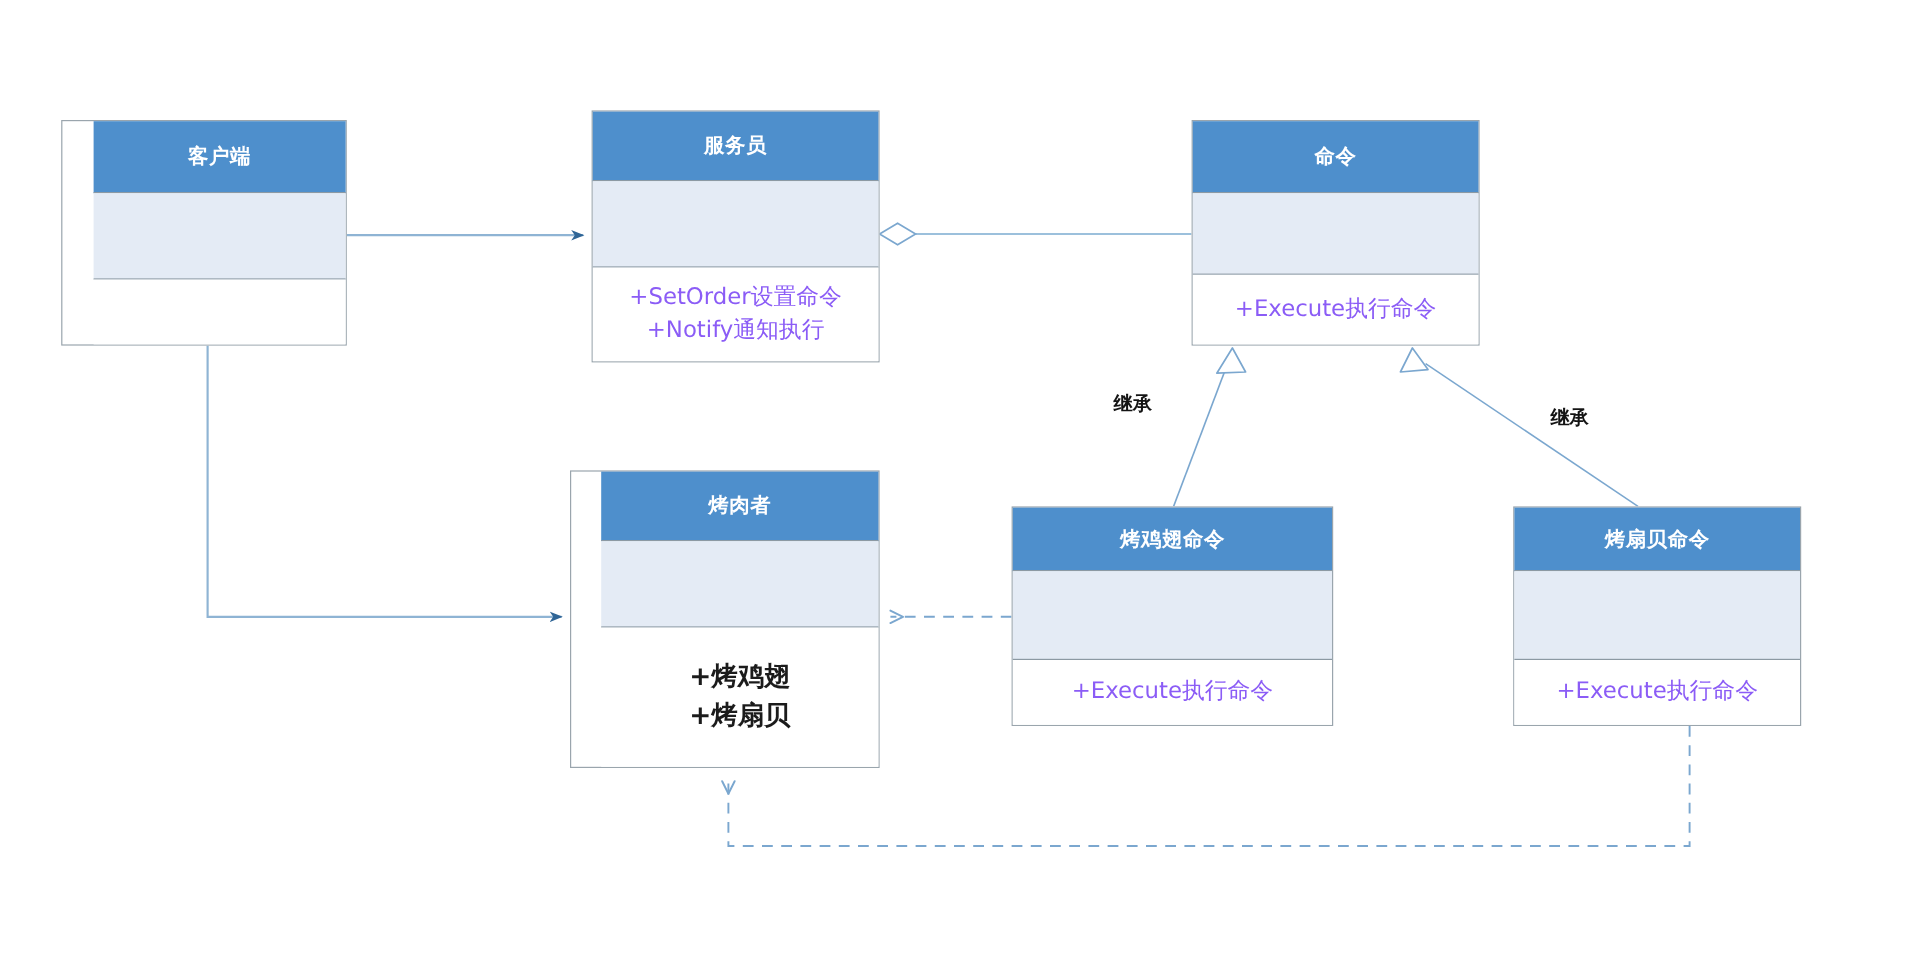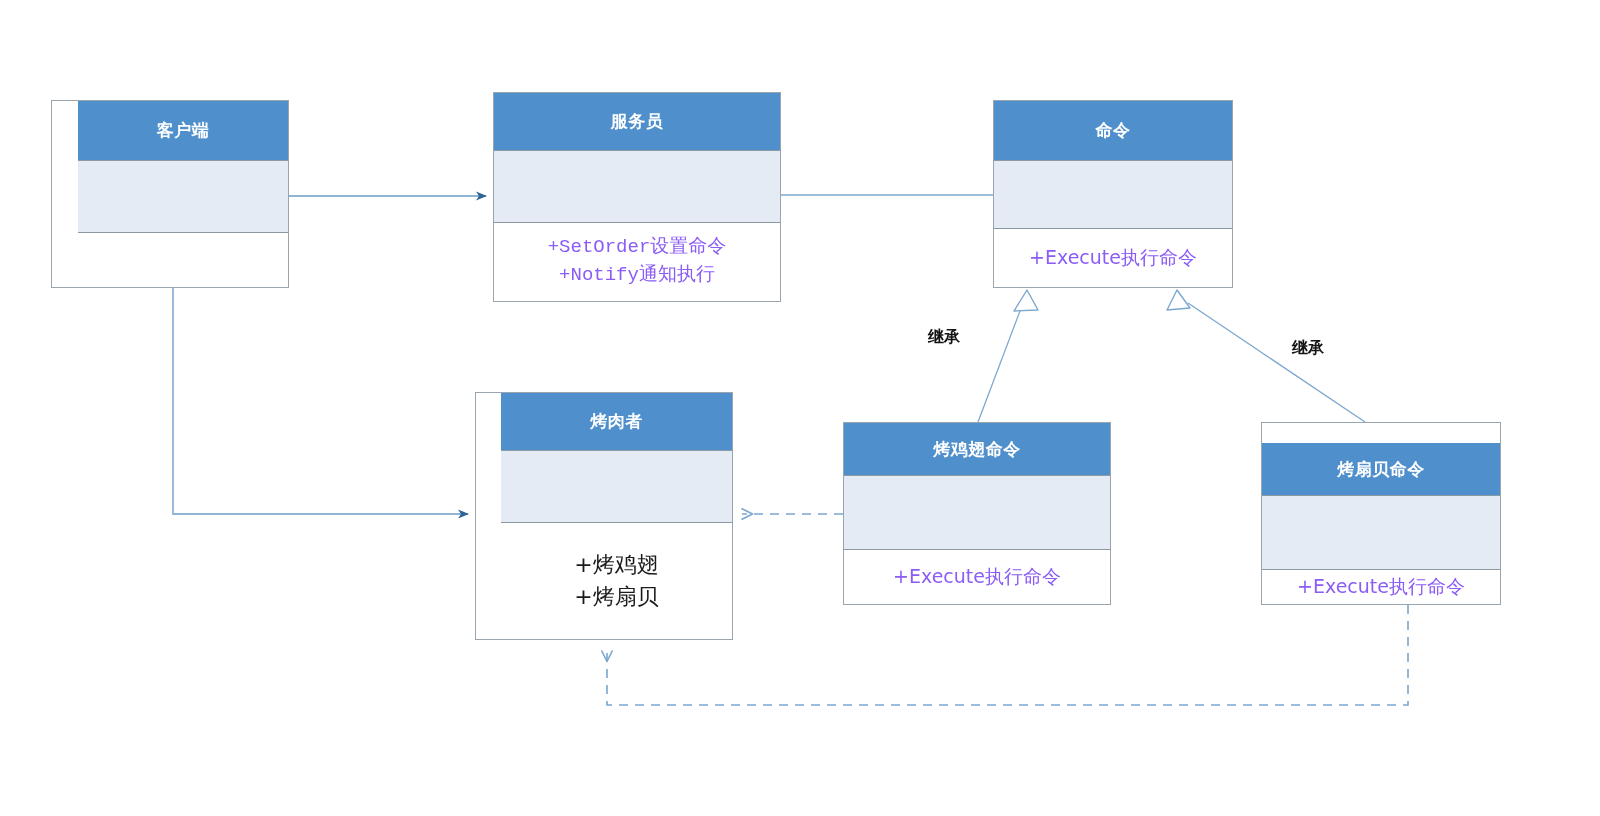--- a/index.html
+++ b/index.html
@@ -67,21 +67,21 @@
   }
   .op-line {
     color: #8b5cf6;
     font-size: 19px;
     line-height: 1.45;
     white-space: nowrap;
   }
   .op-line.dark {
     color: #1b1b1b;
     font-size: 22px;
-    font-weight: normal;
+    font-weight: bold;
   }
   .edge-label {
     position: absolute;
     color: #141414;
     font-size: 16px;
     font-weight: bold;
     white-space: nowrap;
     z-index: 4;
   }
 </style>
@@ -131,21 +131,21 @@
       <path d="M1408,605 L1408,705 L607,705 L607,651" fill="none" stroke="#7ba7cf" stroke-width="1.6" stroke-dasharray="9 7" marker-end="url(#m-open)"></path>
     </g>
   </svg>
 
   <div class="uml-class" style="left:51px; top:100px; width:238px; height:188px;padding-left:26px;">
     <div class="uml-header" style="height:60px;">客户端</div>
     <div class="uml-attrs" style="height:72px;"></div>
     <div class="uml-ops"></div>
   </div>
 
-  <div class="uml-class" style="left:493px; top:92px; width:288px; height:210px;font-family:Liberation Mono, monospace;">
+  <div class="uml-class" style="left:493px; top:92px; width:240px; height:210px;">
     <div class="uml-header" style="height:58px;">服务员</div>
     <div class="uml-attrs" style="height:72px;"></div>
     <div class="uml-ops">
       <div class="op-line">+SetOrder设置命令</div>
       <div class="op-line">+Notify通知执行</div>
     </div>
   </div>
 
   <div class="uml-class" style="left:993px; top:100px; width:240px; height:188px;">
     <div class="uml-header" style="height:60px;">命令</div>
@@ -166,21 +166,21 @@
 
   <div class="uml-class" style="left:843px; top:422px; width:268px; height:183px;">
     <div class="uml-header" style="height:53px;">烤鸡翅命令</div>
     <div class="uml-attrs" style="height:74px;"></div>
     <div class="uml-ops">
       <div class="op-line">+Execute执行命令</div>
     </div>
   </div>
 
   <div class="uml-class" style="left:1261px; top:422px; width:240px; height:183px;">
-    <div class="uml-header" style="height:53px;margin-top:20px;">烤扇贝命令</div>
+    <div class="uml-header" style="height:53px;">烤扇贝命令</div>
     <div class="uml-attrs" style="height:74px;"></div>
     <div class="uml-ops">
       <div class="op-line">+Execute执行命令</div>
     </div>
   </div>
 
   <div class="edge-label" style="left:928px; top:327px;">继承</div>
 
   <div class="edge-label" style="left:1292px; top:338px;">继承</div>
 

